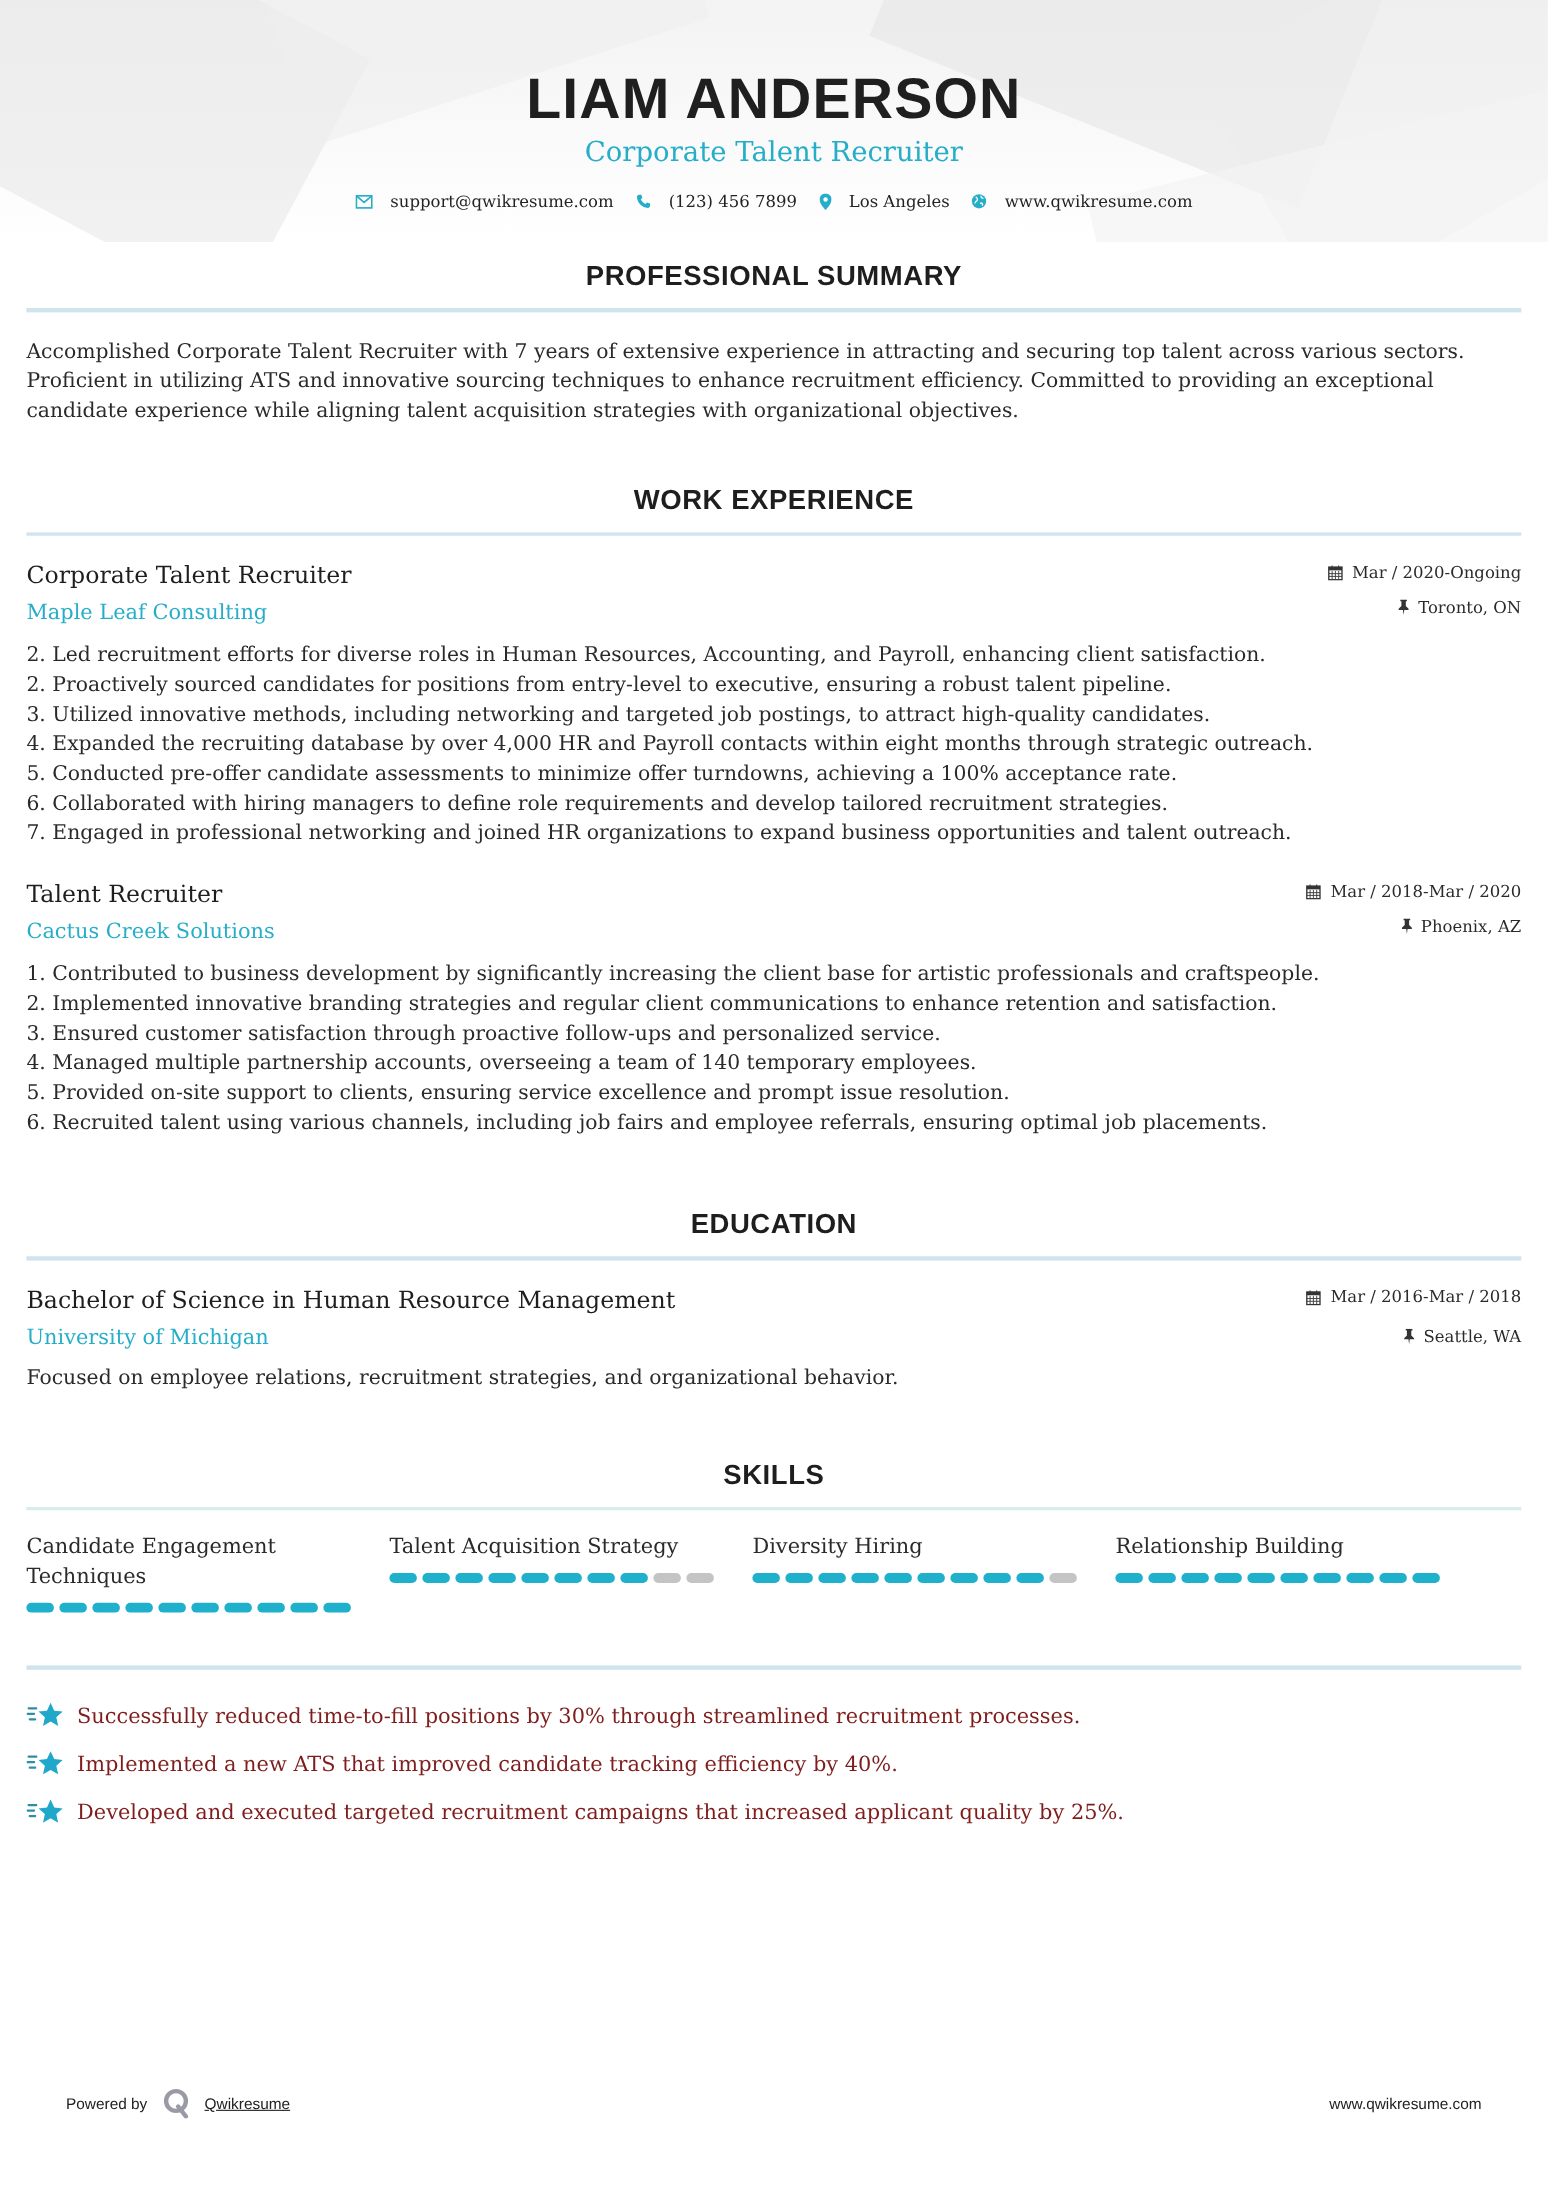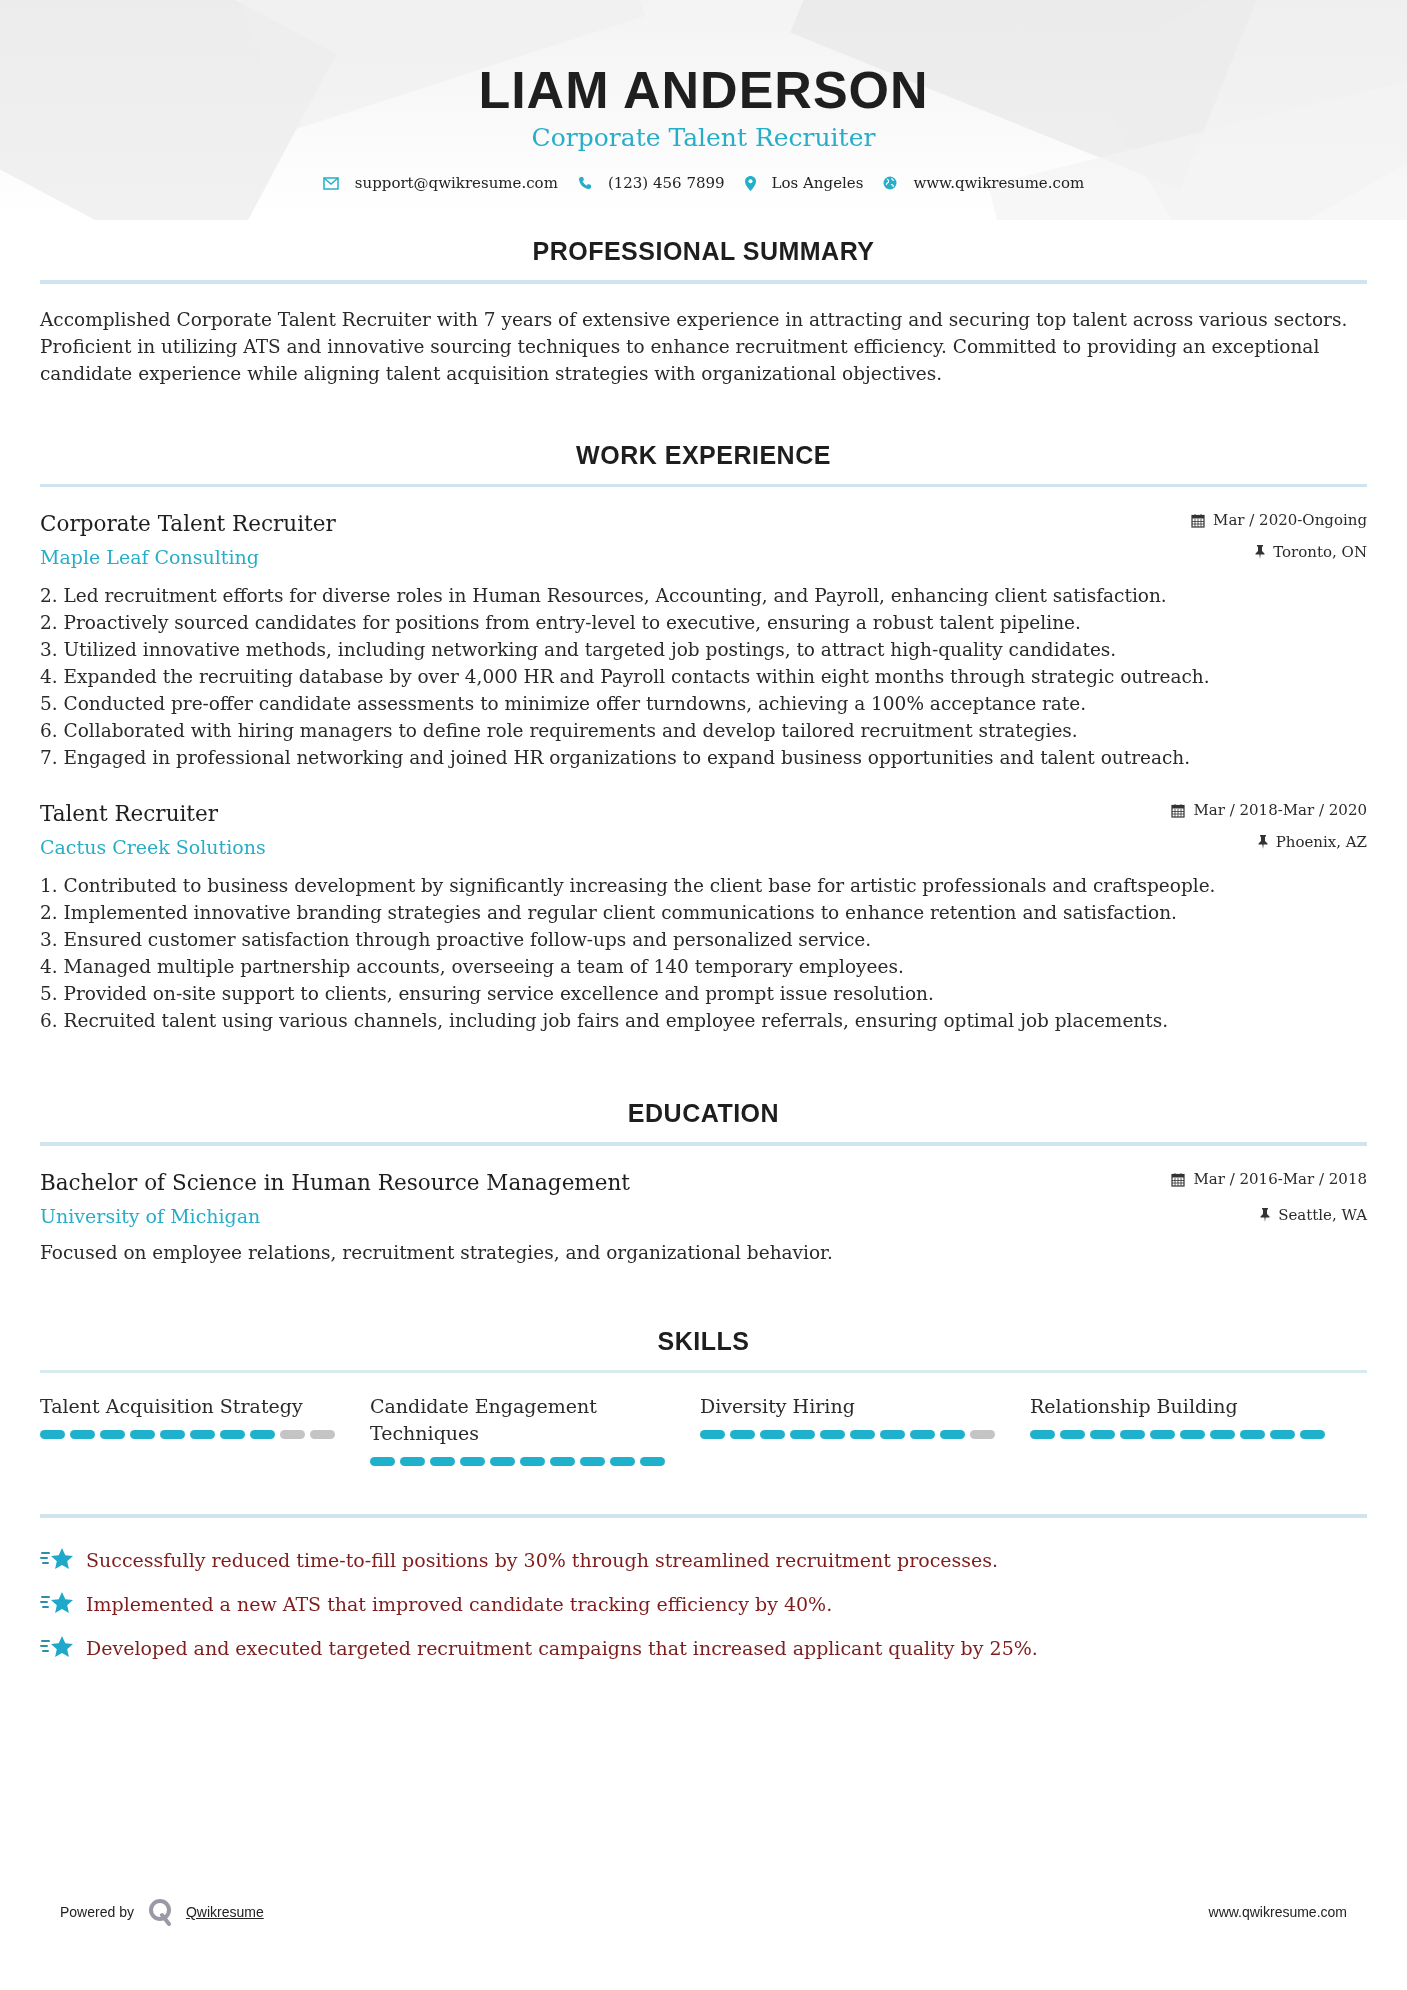--- a/index.html
+++ b/index.html
@@ -9,21 +9,21 @@
       font-family: "DejaVu Serif", serif;
       color: #2a2a2a;
       overflow: hidden;
     }
     .bg-header {
       position: absolute; left: 0; top: 0; width: 1407px; height: 220px;
       overflow: hidden; z-index: 0;
       background: linear-gradient(180deg, #f3f3f3 0%, #ffffff 100%);
     }
     .bg-header .facet { position: absolute; background: rgba(230,230,230,0.55); }
-    .page { position: relative; z-index: 1; width: 1407px; padding: 0 40px; }
+    .page { position: relative; z-index: 1; width: 1407px; padding: 0 24px; }
 
     .name {
       text-align: center; padding-top: 60px;
       font-family: "Liberation Sans", sans-serif; font-weight: 700;
       font-size: 52px; letter-spacing: 1px; color: #1f1f1f; line-height: 60px;
     }
     .title {
       text-align: center; font-size: 25px; color: #26aec9; line-height: 32px;
       margin-top: 2px; font-family: "DejaVu Serif", serif;
     }
@@ -227,47 +227,47 @@
       </div>
       <p class="summary-text" style="margin-top:10px;">Focused on employee relations, recruitment strategies, and organizational behavior.</p>
     </div>
   </section>
 
   <section style="margin-top:60px;">
     <h2 class="section-h">SKILLS</h2>
     <div class="rule" style="height:3px;background:#d6ecef;"></div>
     <div class="skills-grid">
       <div class="skill">
+        <div class="label">Candidate Engagement Techniques</div>
+        <div class="dots">
+            <span class="dot"></span>
+            <span class="dot"></span>
+            <span class="dot"></span>
+            <span class="dot"></span>
+            <span class="dot"></span>
+            <span class="dot"></span>
+            <span class="dot"></span>
+            <span class="dot"></span>
+            <span class="dot"></span>
+            <span class="dot"></span>
+          </div>
+      </div>
+      <div class="skill">
         <div class="label">Talent Acquisition Strategy</div>
         <div class="dots">
             <span class="dot"></span>
             <span class="dot"></span>
             <span class="dot"></span>
             <span class="dot"></span>
             <span class="dot"></span>
             <span class="dot"></span>
             <span class="dot"></span>
             <span class="dot"></span>
             <span class="dot off"></span>
             <span class="dot off"></span>
-          </div>
-      </div>
-      <div class="skill">
-        <div class="label">Candidate Engagement Techniques</div>
-        <div class="dots">
-            <span class="dot"></span>
-            <span class="dot"></span>
-            <span class="dot"></span>
-            <span class="dot"></span>
-            <span class="dot"></span>
-            <span class="dot"></span>
-            <span class="dot"></span>
-            <span class="dot"></span>
-            <span class="dot"></span>
-            <span class="dot"></span>
           </div>
       </div>
       <div class="skill">
         <div class="label">Diversity Hiring</div>
         <div class="dots">
             <span class="dot"></span>
             <span class="dot"></span>
             <span class="dot"></span>
             <span class="dot"></span>
             <span class="dot"></span>

